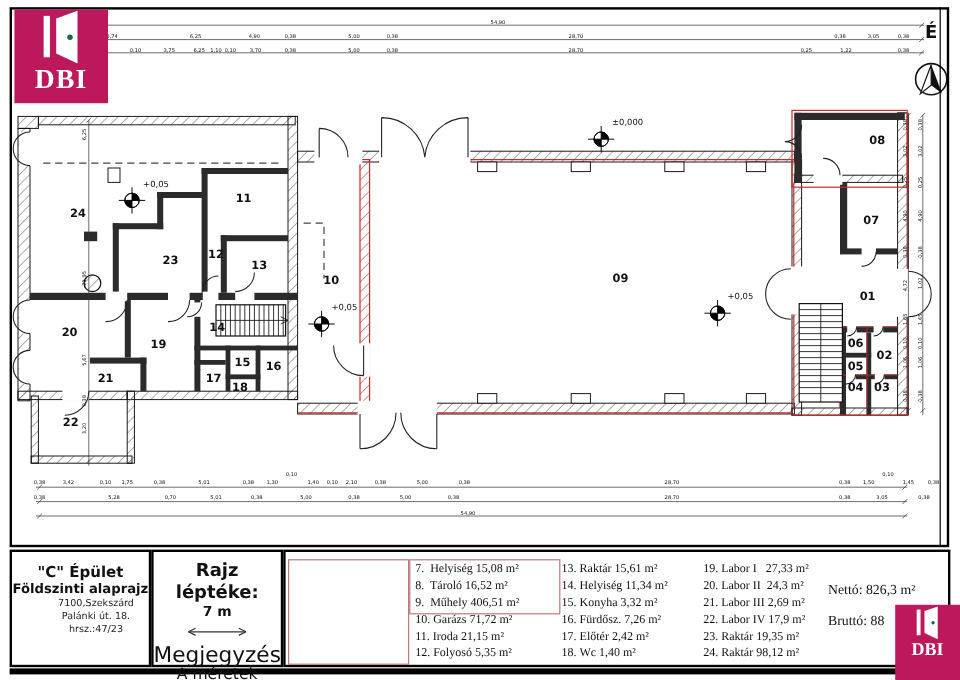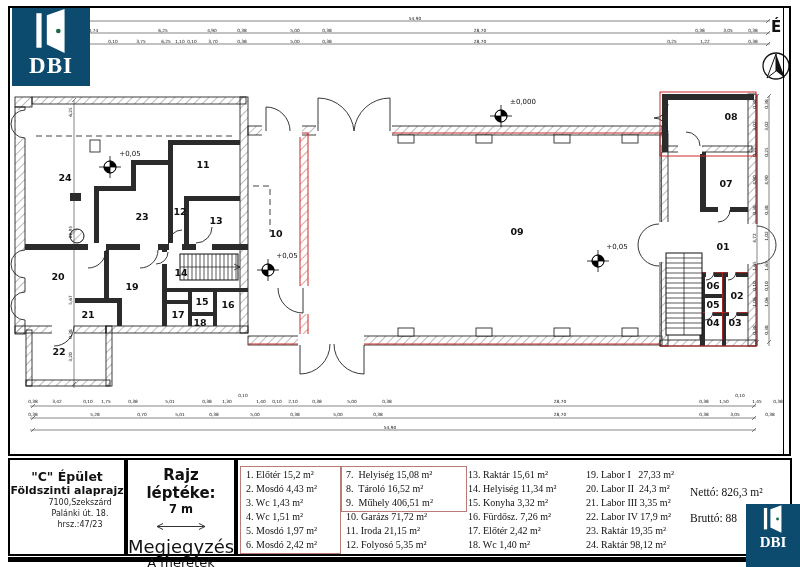--- a/index.html
+++ b/index.html
@@ -9,21 +9,21 @@
   #frame{position:absolute;left:8px;top:6px;width:779px;height:446px;border:2.5px solid #000;}
   #frame-inner-right{position:absolute;left:783px;top:6px;width:1px;height:449px;background:#000;}
   #bottom-bar{position:absolute;left:8px;top:557px;width:783px;height:5px;background:#000;}
   
   #plan{position:absolute;left:0;top:0;width:800px;height:567px;}
   .room{font:bold 9.5px "DejaVu Sans",sans-serif;text-anchor:middle;fill:#111;}
   .dim{font:4.3px "DejaVu Sans",sans-serif;text-anchor:middle;fill:#111;}
   .lvl{font:7px "DejaVu Sans",sans-serif;text-anchor:middle;fill:#111;}
   #north-label{font:bold 15px "DejaVu Sans",sans-serif;text-anchor:middle;fill:#111;}
   
-  .logo{position:absolute;background:#0c4a6e;display:flex;flex-direction:column;align-items:center;z-index:5;}
+  .logo{position:absolute;background:#be185d;display:flex;flex-direction:column;align-items:center;z-index:5;}
   #logo-tl{left:12px;top:8px;width:78px;height:78px;}
   #logo-br{left:746px;top:504px;width:54px;height:63px;}
   .logo-text{color:#fff;font-family:"Liberation Serif",serif;font-weight:bold;text-align:center;}
   #logo-tl .logo-text{font-size:23px;line-height:24px;letter-spacing:1px;}
   #logo-br .logo-text{font-size:15px;line-height:16px;}
   
   .tbox{position:absolute;top:458px;height:98px;border:2px solid #000;box-sizing:border-box;background:#fff;}
   #tb1{left:8px;width:118px;text-align:center;}
   #tb1 .t1{font-weight:bold;font-size:12.5px;margin-top:9px;}
   #tb1 .t2{font-weight:bold;font-size:11px;}
@@ -417,48 +417,40 @@
       <path d="M6,4.5 L12,1.5 M6,4.5 L12,7.5 M54,4.5 L48,1.5 M54,4.5 L48,7.5" stroke="#333" stroke-width="1" fill="none"></path>
     </svg>
     <div class="s3">Megjegyzés:</div>
     <div class="s4">A méretek méterben</div>
     <div class="s4">értendők!</div>
   </div>
 
   <div class="tbox" id="tb3">
     <div class="redbox" id="redbox1"></div>
     <div class="redbox" id="redbox2"></div>
-    <div class="lcol" id="lcol0">
-        <div class="li">1. Előtér 15,2 m²</div>
-        <div class="li">2. Mosdó 4,43 m²</div>
-        <div class="li">3. Wc 1,43 m²</div>
-        <div class="li">4. Wc 1,51 m²</div>
-        <div class="li">5. Mosdó 1,97 m²</div>
-        <div class="li">6. Mosdó 2,42 m²</div>
-      </div>
     <div class="lcol" id="lcol1">
         <div class="li">7.  Helyiség 15,08 m²</div>
         <div class="li">8.  Tároló 16,52 m²</div>
         <div class="li">9.  Műhely 406,51 m²</div>
         <div class="li">10. Garázs 71,72 m²</div>
         <div class="li">11. Iroda 21,15 m²</div>
         <div class="li">12. Folyosó 5,35 m²</div>
       </div>
     <div class="lcol" id="lcol2">
         <div class="li">13. Raktár 15,61 m²</div>
         <div class="li">14. Helyiség 11,34 m²</div>
         <div class="li">15. Konyha 3,32 m²</div>
         <div class="li">16. Fürdősz. 7,26 m²</div>
         <div class="li">17. Előtér 2,42 m²</div>
         <div class="li">18. Wc 1,40 m²</div>
       </div>
     <div class="lcol" id="lcol3">
         <div class="li">19. Labor I   27,33 m²</div>
         <div class="li">20. Labor II  24,3 m²</div>
-        <div class="li">21. Labor III 3,35 m²</div>
+        <div class="li">21. Labor III 2,69 m²</div>
         <div class="li">22. Labor IV 17,9 m²</div>
         <div class="li">23. Raktár 19,35 m²</div>
         <div class="li">24. Raktár 98,12 m²</div>
       </div>
     <div class="totals" id="netto">Nettó: 826,3 m²</div>
     <div class="totals" id="brutto">Bruttó: 88</div>
   </div>
 
 </div>
 

